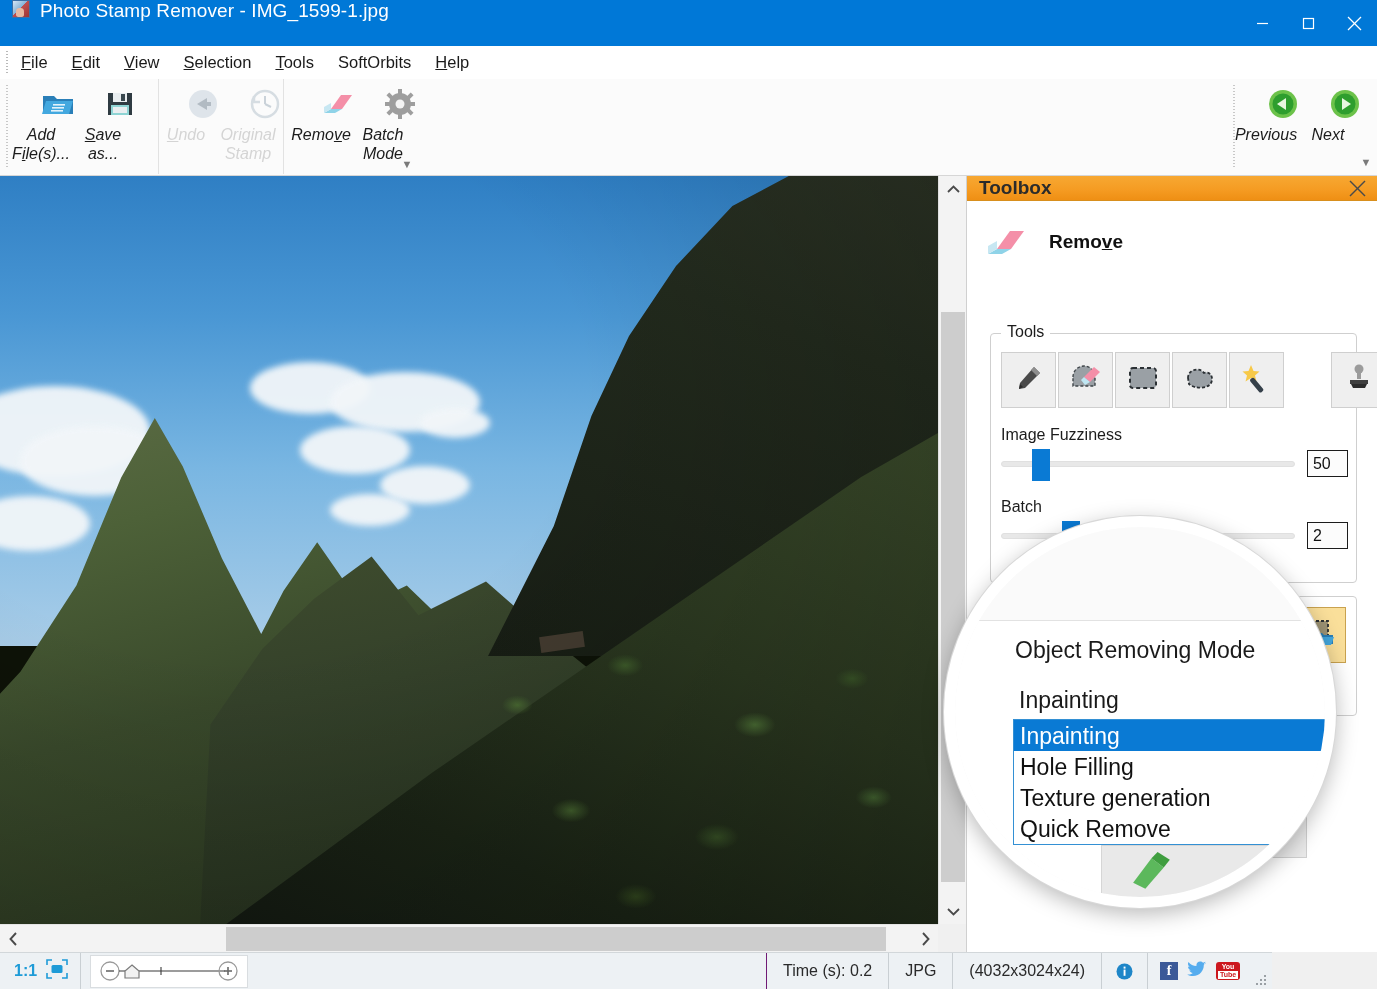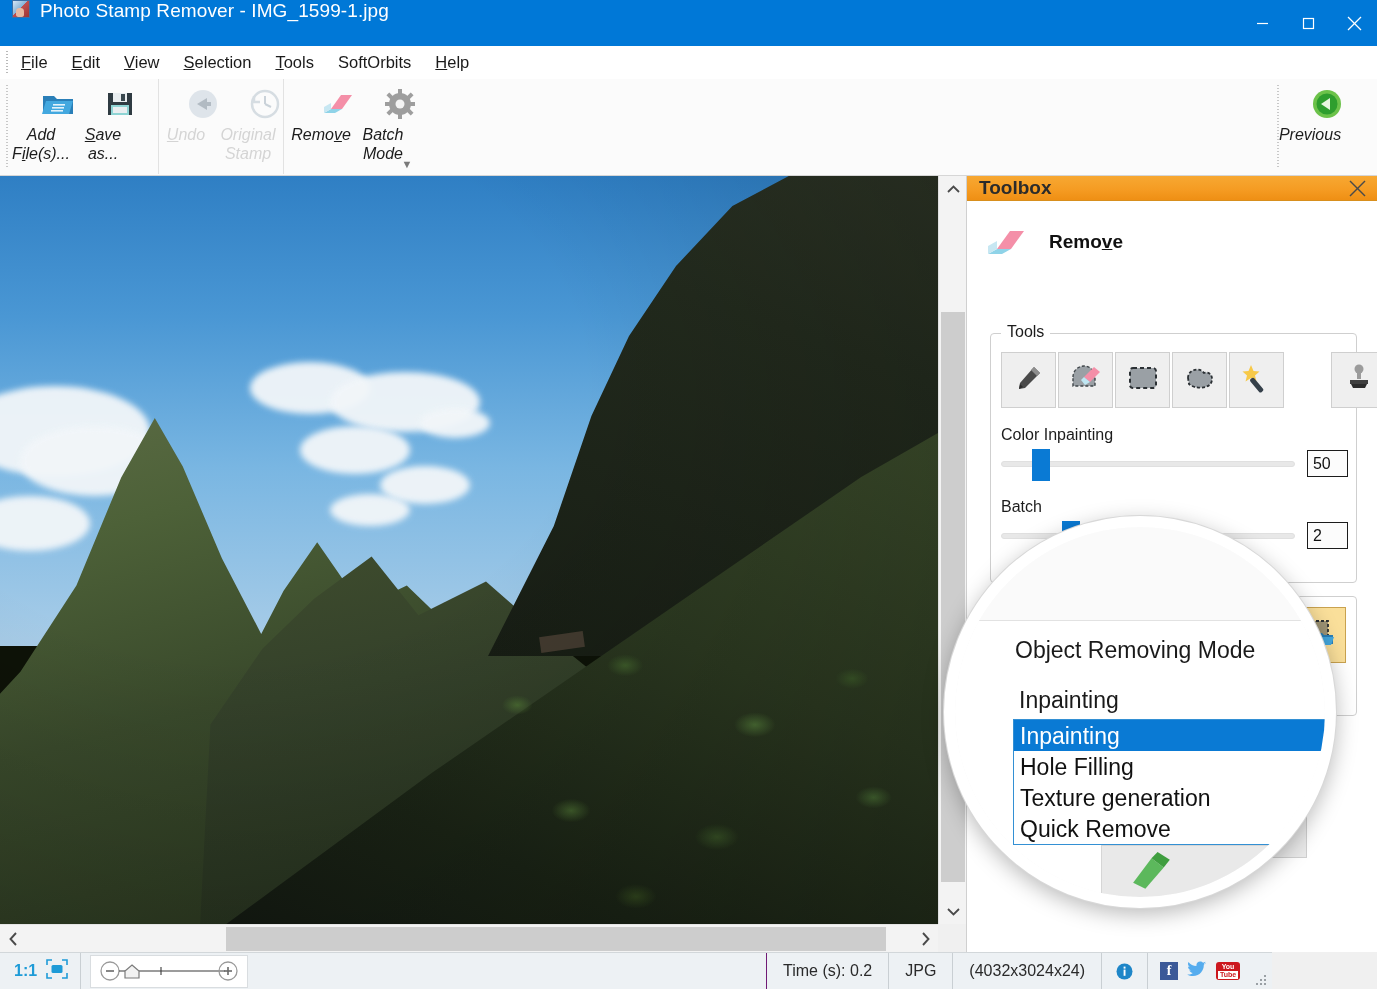--- a/index.html
+++ b/index.html
@@ -71,21 +71,21 @@
     align-items: flex-end; padding-top: 7px; cursor: default; font-style: italic;
   }
   .rb-btn.disabled { opacity: .45; }
   .rb-ico { width: 36px; height: 36px; display: flex; align-items: center; justify-content: center; }
   .rb-lbl {
     margin-top: 3px; font-size: 16px; line-height: 19px; color: #1c1c1c;
     text-align: center; width: 70px;
   }
   .rb-lbl u { text-decoration: underline; }
   .rb-btn.disabled .rb-lbl { color: #a6a6a6; }
-  .ribbon-right { margin-left: auto; display: flex; align-items: flex-start; position: relative; padding-right: 32px; flex-direction: column;}
+  .ribbon-right { margin-left: auto; display: flex; align-items: flex-start; position: relative; padding-right: 14px;}
   .ribbon-right:before{
     content:""; position:absolute; left:8px; top:6px; width:2px; height:84px;
     background: repeating-linear-gradient(to bottom,#c8c8c8 0 1px, transparent 1px 3px);
   }
   .rb-expand {
     position:absolute; right:4px; bottom:3px; width:14px; height:14px;
     display:flex; align-items:center; justify-content:center; color:#7a7a7a; font-size:11px;
   }
 
   
@@ -601,21 +601,21 @@
               <svg width="30" height="30" viewBox="0 0 30 30">
                 <ellipse cx="15" cy="6" rx="4.5" ry="4.5" fill="#9b9b9b"></ellipse>
                 <rect x="13" y="9" width="4" height="7" fill="#9b9b9b"></rect>
                 <path d="M6 17 h18 v4 H6 Z" fill="#3f3f3f"></path>
                 <path d="M7 21 h16 l-2 4 H9 Z" fill="#2b2b2b"></path>
               </svg>
             </span>
           </div>
         </div>
 
-        <div class="slider-label" style="top:92px;">Color Inpainting</div>
+        <div class="slider-label" style="top:92px;">Image Fuzziness</div>
         <div class="slider-row" style="top:116px;">
           <div class="slider-track">
             <div class="slider-thumb" style="left:30px;"></div>
           </div>
           <div class="slider-num">50</div>
         </div>
 
         <div class="slider-label" style="top:164px;">Batch</div>
         <div class="slider-row" style="top:188px;">
           <div class="slider-track">

